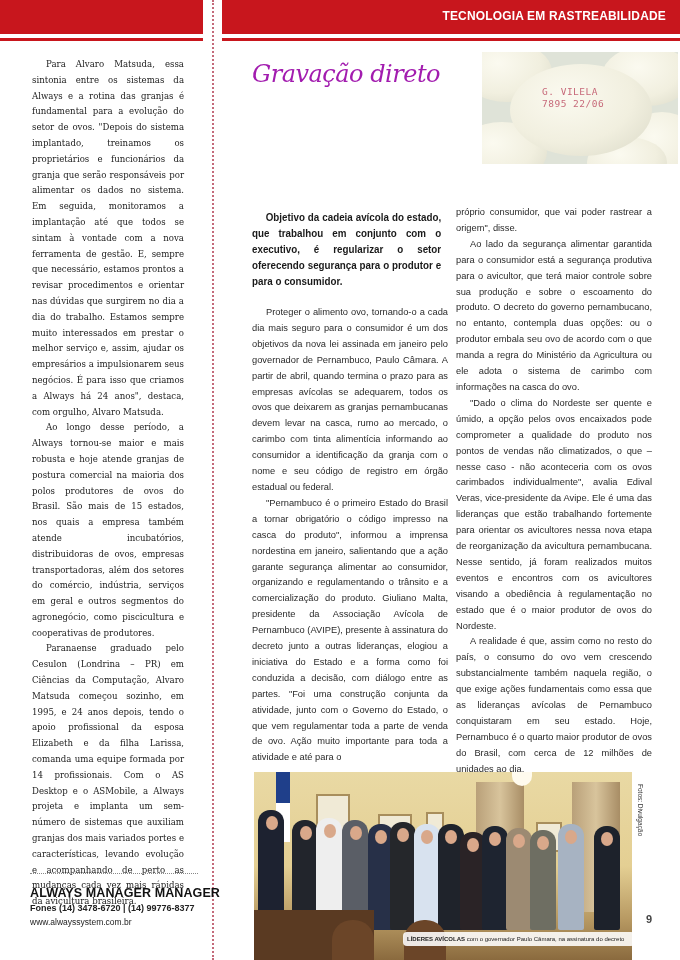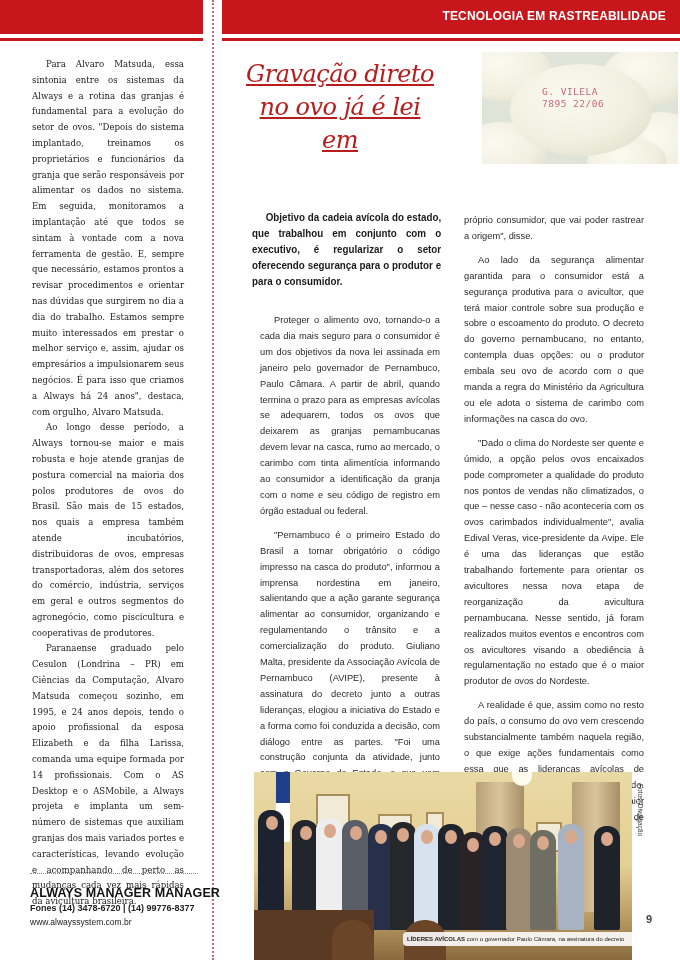--- a/index.html
+++ b/index.html
@@ -58,23 +58,22 @@
   .website {
     position: absolute; left: 30px; top: 917px;
     font-family: "Liberation Sans", sans-serif; font-weight: normal;
     font-size: 8.5px; color: #222;
   }
 
   
   .headline {
     position: absolute; left: 240px; top: 58px; width: 200px;
     font-family: "DejaVu Serif", serif; font-style: italic;
-    font-size: 24px; line-height: 33px; color: #b91c1c; text-align: center;
+    font-size: 24px; line-height: 33px; color: #a21caf; text-align: right;
     letter-spacing: -0.5px;
-    text-decoration: underline;
   }
 
   
   .egg-photo {
     position: absolute; left: 482px; top: 52px; width: 196px; height: 112px;
     overflow: hidden; background: #dfe3d8;
   }
   .egg { position: absolute; border-radius: 50%; background: radial-gradient(ellipse at 40% 35%, #fbfaf0 0%, #f1efdf 55%, #d9d8c6 100%); }
   .egg-print {
     position: absolute; left: 60px; top: 34px;
@@ -90,21 +89,21 @@
     transform: scaleX(0.98); transform-origin: left top;
   }
   .lead span { display: block; text-indent: 14px; }
 
   
   .col {
     position: absolute; width: 196px;
     font-family: "Liberation Sans", sans-serif; font-size: 9.3px; line-height: 15.9px;
     color: #2a2a2a; text-align: justify;
   }
-  .col p { margin: 8px; text-indent: 14px; hyphens: auto; }
+  .col p { margin: 0; text-indent: 14px; hyphens: auto; }
   .col p.cont { text-indent: 0; }
   .col-mid { left: 252px; top: 305px; }
   .col-right { left: 456px; top: 205px; }
 
   
   .group-photo {
     position: absolute; left: 254px; top: 772px; width: 378px; height: 188px;
     overflow: hidden;
     background: linear-gradient(180deg, #e9d9a4 0%, #e4cf93 50%, #b89a63 78%, #8a6a3e 100%);
   }
@@ -152,21 +151,20 @@
   <p>Paranaense graduado pelo Cesulon (Londrina – PR) em Ciências da Computação, Alvaro Matsuda começou sozinho, em 1995, e 24 anos depois, tendo o apoio profissional da esposa Elizabeth e da filha Larissa, comanda uma equipe formada por 14 profissionais. Com o AS Desktop e o ASMobile, a Always projeta e implanta um sem-número de sistemas que auxiliam granjas dos mais variados portes e características, levando evolução e acompanhando de perto as mudanças cada vez mais rápidas da avicultura brasileira.</p>
 </div>
 
 <div class="footer-sep"></div>
 <div class="company">ALWAYS MANAGER MANAGER</div>
 <div class="phones">Fones (14) 3478-6720 | (14) 99776-8377</div>
 <div class="website">www.alwayssystem.com.br</div>
 
 <div class="headline">
   <div>Gravação direto</div>
-  <div>no ovo já é lei em</div>
 </div>
 
 <div class="egg-photo">
   <div class="egg" style="left:-20px; top:-10px; width:90px; height:60px;"></div>
   <div class="egg" style="left:120px; top:-6px; width:90px; height:60px;"></div>
   <div class="egg" style="left:-25px; top:70px; width:90px; height:60px;"></div>
   <div class="egg" style="left:140px; top:60px; width:80px; height:70px;"></div>
   <div class="egg" style="left:105px; top:85px; width:80px; height:50px;"></div>
   <div class="egg" style="left:28px; top:12px; width:142px; height:92px;"></div>
   <div class="egg-print">

